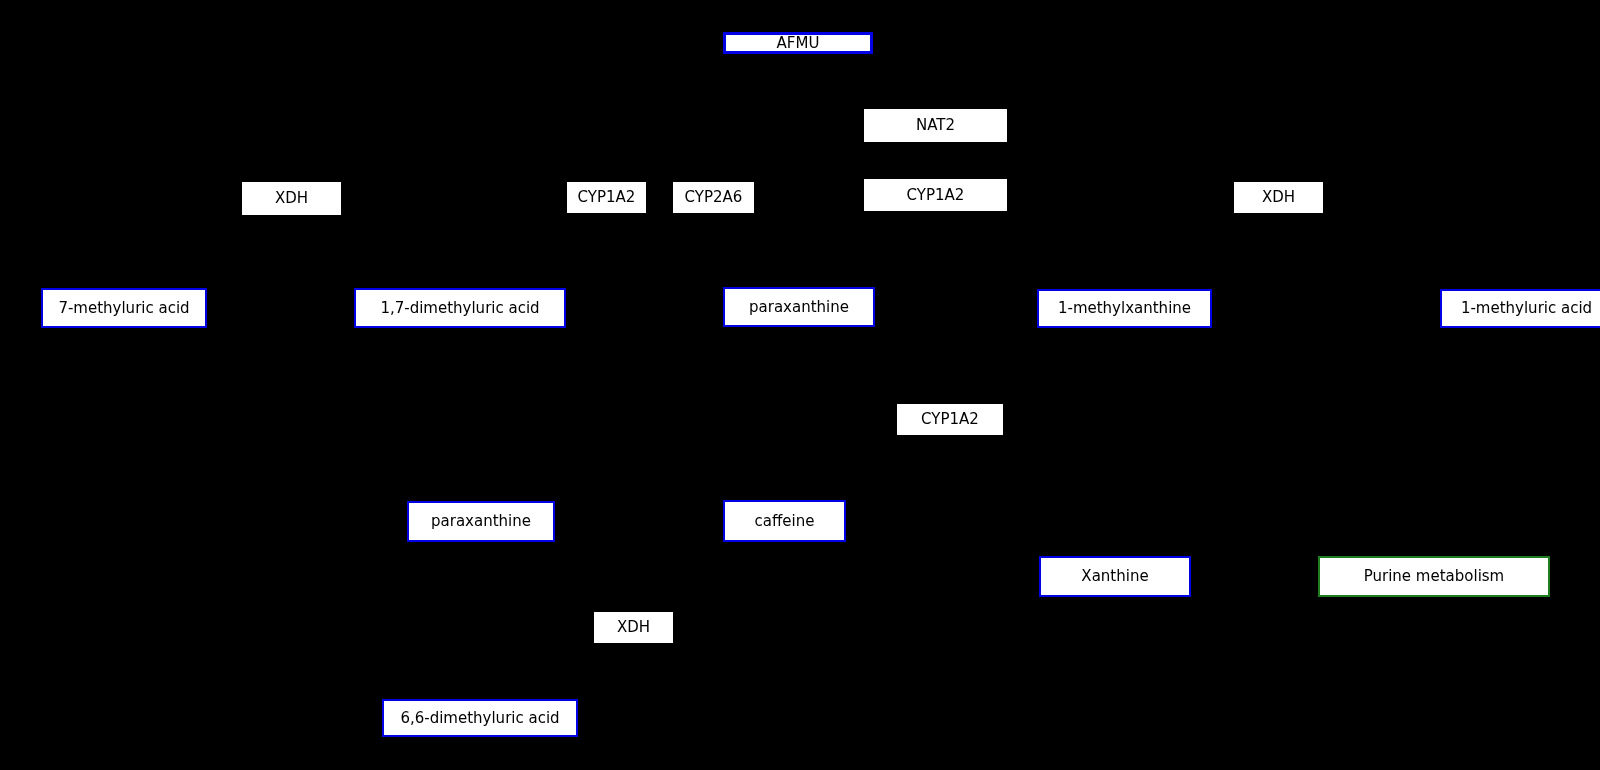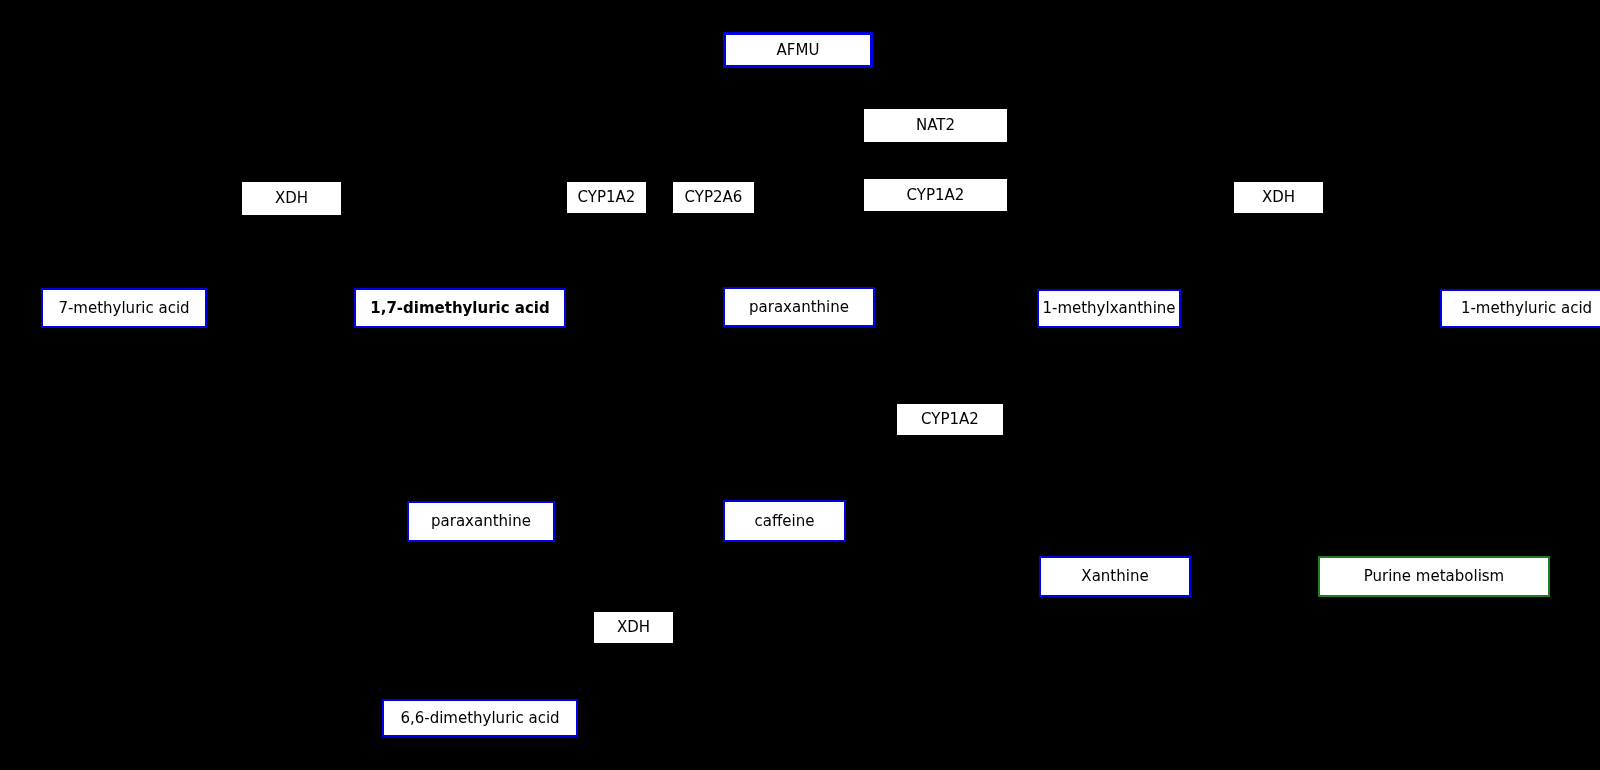--- a/index.html
+++ b/index.html
@@ -38,31 +38,31 @@
     border-width: 3px;
   }
   .node.pathway {
     border: 2px solid var(--pathway-border, #1e7d1e);
   }
 </style>
 </head>
 <body>
 
 <div id="canvas" style="--bg: #000000; --fill: #ffffff; --text: #000000; --compound-border: #0000e6; --pathway-border: #1e7d1e; --enzyme-border: #000000;">
-    <div class="node compound highlight" style="left: 723px; top: 32px; width: 150px; height: 36px;">AFMU</div>
+    <div class="node compound highlight" style="left: 723px; top: 32px; width: 150px; height: 22px;">AFMU</div>
     <div class="node enzyme" style="left: 863px; top: 108px; width: 145px; height: 35px;">NAT2</div>
     <div class="node enzyme" style="left: 241px; top: 181px; width: 101px; height: 35px;">XDH</div>
     <div class="node enzyme" style="left: 566px; top: 181px; width: 81px; height: 33px;">CYP1A2</div>
     <div class="node enzyme" style="left: 672px; top: 181px; width: 83px; height: 33px;">CYP2A6</div>
     <div class="node enzyme" style="left: 863px; top: 178px; width: 145px; height: 34px;">CYP1A2</div>
     <div class="node enzyme" style="left: 1233px; top: 181px; width: 91px; height: 33px;">XDH</div>
     <div class="node compound" style="left: 41px; top: 288px; width: 166px; height: 40px;">7-methyluric acid</div>
-    <div class="node compound" style="left: 354px; top: 288px; width: 212px; height: 40px; font-weight: bold;">1,7-dimethyluric acid</div>
+    <div class="node compound" style="left: 354px; top: 288px; width: 212px; height: 40px;">1,7-dimethyluric acid</div>
     <div class="node compound" style="left: 723px; top: 287px; width: 152px; height: 40px;">paraxanthine</div>
-    <div class="node compound" style="left: 1037px; top: 289px; width: 144px; height: 39px;">1-methylxanthine</div>
+    <div class="node compound" style="left: 1037px; top: 289px; width: 175px; height: 39px;">1-methylxanthine</div>
     <div class="node compound" style="left: 1440px; top: 289px; width: 173px; height: 39px;">1-methyluric acid</div>
     <div class="node enzyme" style="left: 896px; top: 403px; width: 108px; height: 33px;">CYP1A2</div>
     <div class="node compound" style="left: 407px; top: 501px; width: 148px; height: 41px;">paraxanthine</div>
     <div class="node compound" style="left: 723px; top: 500px; width: 123px; height: 42px;">caffeine</div>
     <div class="node compound" style="left: 1039px; top: 556px; width: 152px; height: 41px;">Xanthine</div>
     <div class="node pathway" style="left: 1318px; top: 556px; width: 232px; height: 41px;">Purine metabolism</div>
     <div class="node enzyme" style="left: 593px; top: 611px; width: 81px; height: 33px;">XDH</div>
     <div class="node compound" style="left: 382px; top: 699px; width: 196px; height: 38px;">6,6-dimethyluric acid</div>
   </div>
 

